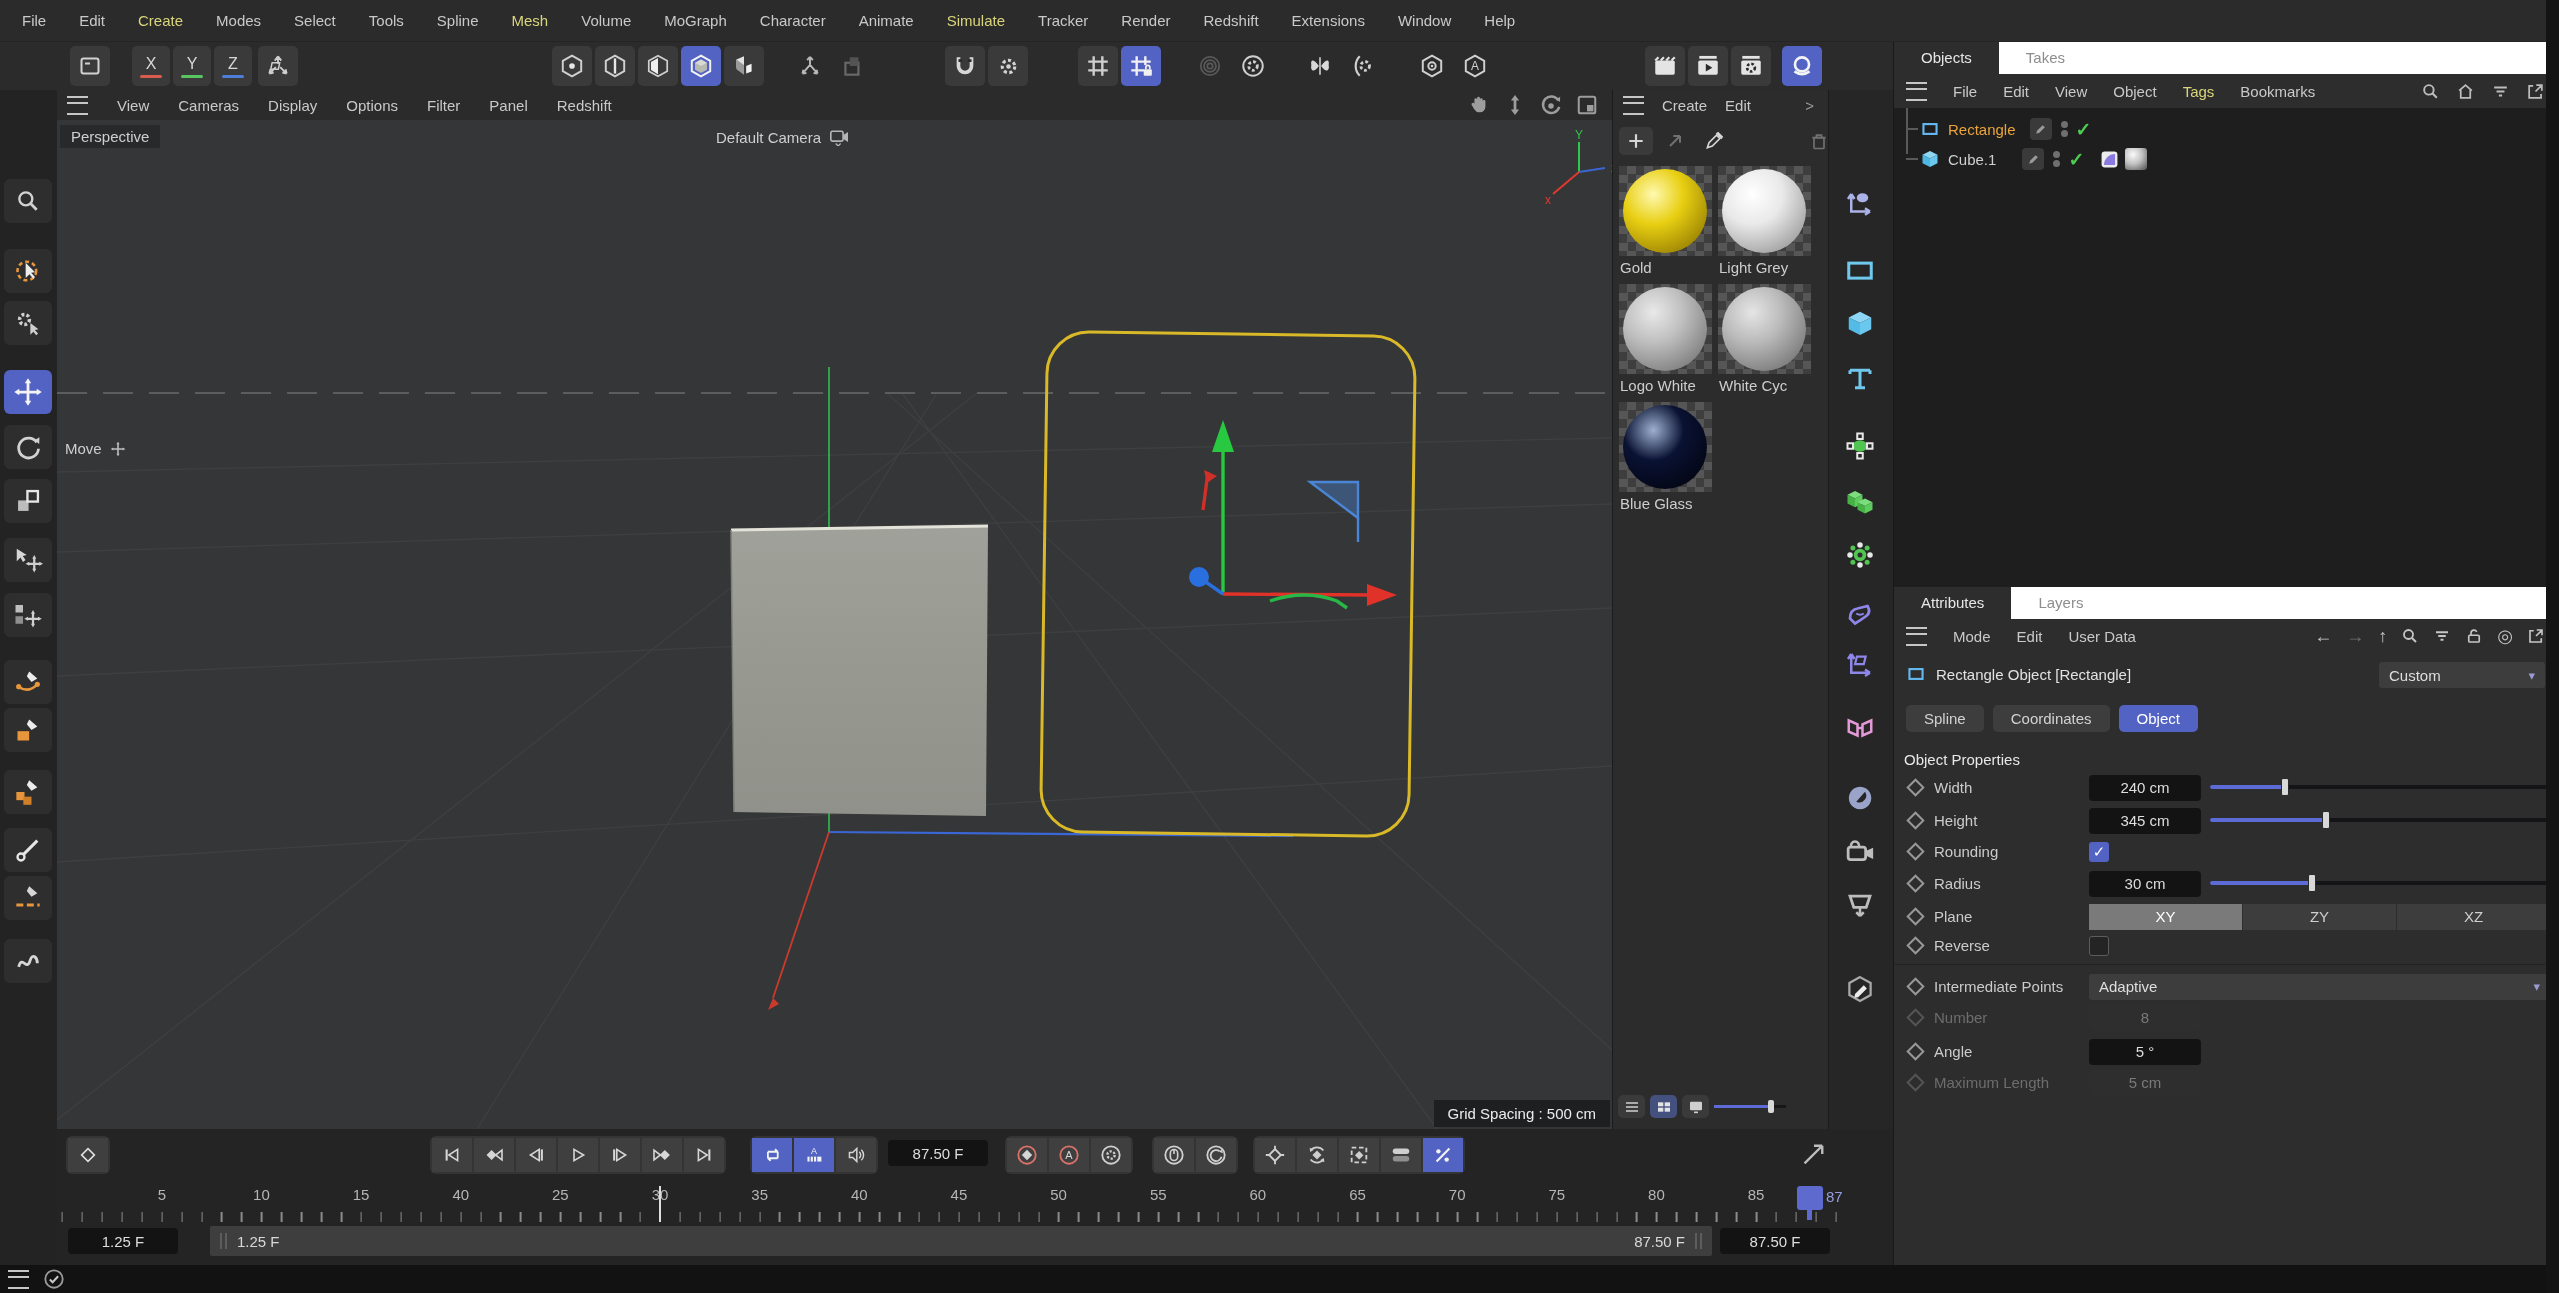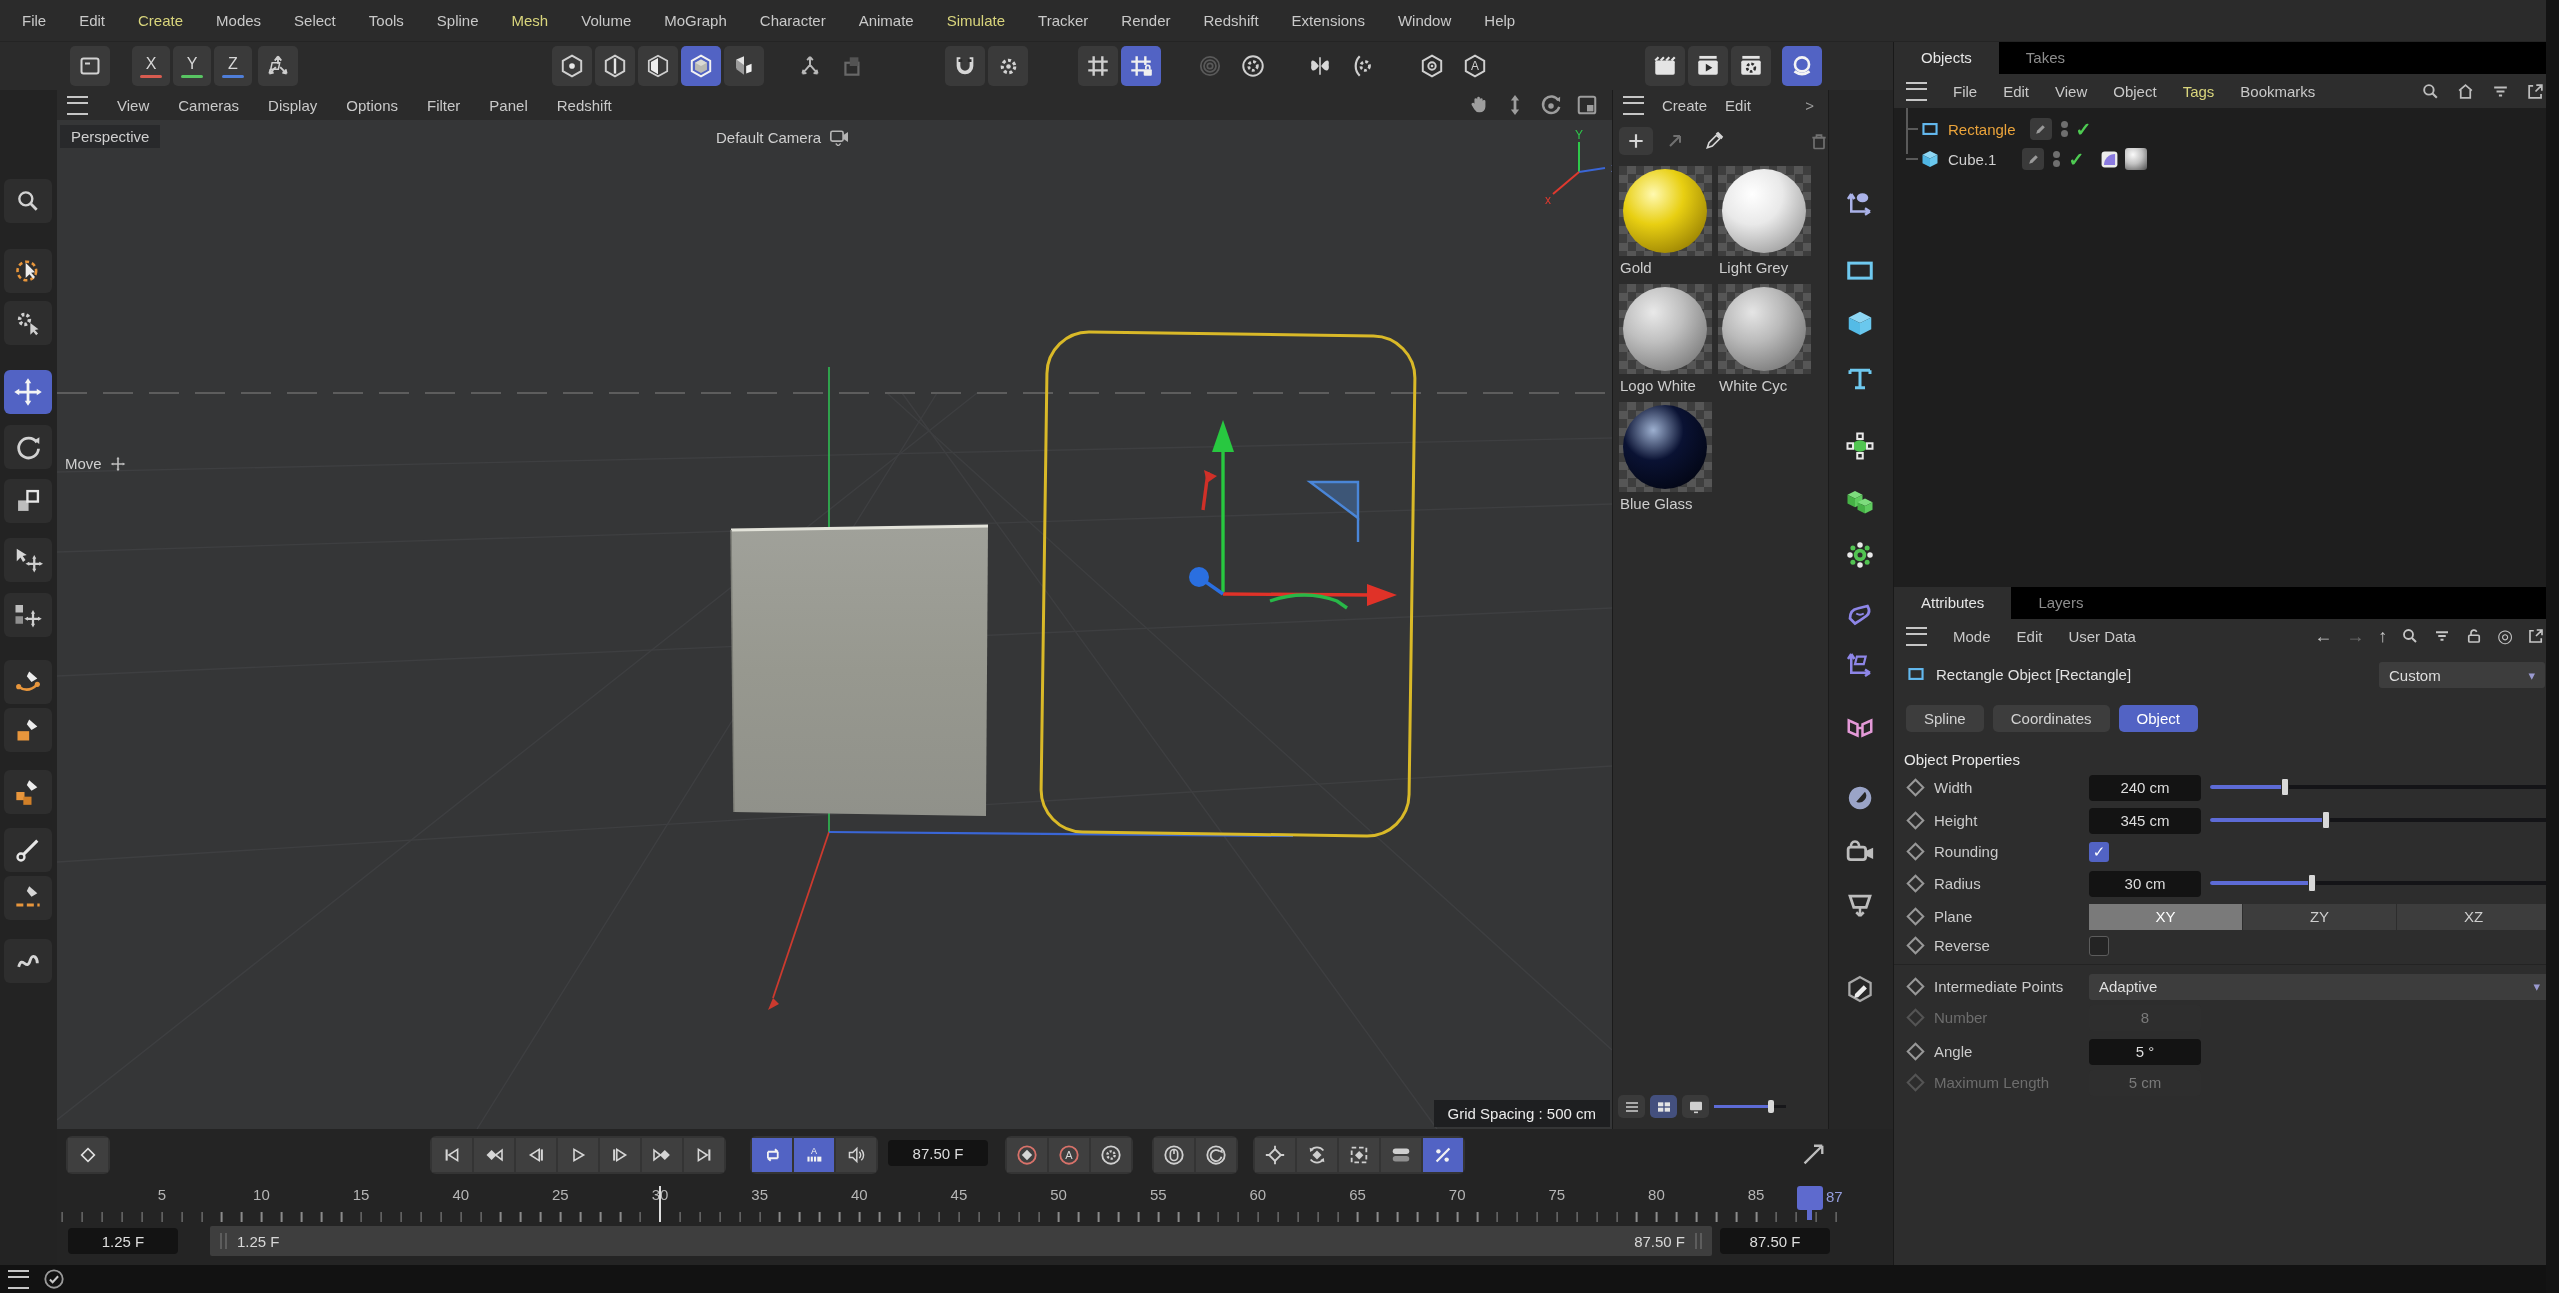--- a/index.html
+++ b/index.html
@@ -37,21 +37,21 @@
   #materials{left:1612px;top:90px;width:216px;height:1039px;background:#2c2c2c;box-sizing:border-box;border-left:1px solid #1b1b1b;}
   #materials .hdr{height:30px;display:flex;align-items:center;gap:18px;padding:0 10px;}
   #mat-tools{height:42px;display:flex;align-items:center;gap:5px;padding:0 6px;overflow:hidden;}
   #matgrid{display:flex;flex-wrap:wrap;padding:4px 6px;column-gap:6px;}
   .mat{width:93px;}
   .thumb{width:93px;height:90px;background:repeating-conic-gradient(#565656 0 25%,#3e3e3e 0 50%);background-size:17px 17px;position:relative;overflow:hidden;filter:blur(.4px);}
   .sphere{position:absolute;left:4px;top:3px;width:84px;height:84px;border-radius:50%;}
   .matname{color:#cdcdcd;padding:3px 1px 8px;}
   
   #rightpanel{left:1893px;top:42px;width:666px;height:1223px;background:#2d2d2d;border-left:1px solid #191919;box-sizing:border-box;}
-  .tabstrip{height:32px;background:#000000;display:flex;align-items:flex-start;}
+  .tabstrip{height:32px;background:#ffffff;display:flex;align-items:flex-start;}
   .tab{padding:7px 27px 8px;color:#8d8d8d;}
   .tab.active{background:#2d2d2d;color:#e6e6e6;}
   .panelmenu{height:34px;display:flex;align-items:center;gap:26px;padding:0 12px;background:#2d2d2d;}
   #omtree{height:479px;background:#1e1e1e;position:relative;}
   .omrow{position:absolute;left:0;width:100%;height:30px;display:flex;align-items:center;}
   .seltext{color:#eba43b;}
   .pencilbox{width:22px;height:22px;border-radius:4px;background:#3a3a3a;display:flex;align-items:center;justify-content:center;margin-left:8px;}
   .dots span{display:block;width:7px;height:7px;border-radius:50%;background:#6f6f6f;margin:2px 0;}
   .check{color:#4ecb52;font-size:19px;font-weight:bold;margin-left:8px;}
   
@@ -509,21 +509,21 @@
     </svg>
     <div class="vplabel" style="left:3px;top:5px;">Perspective</div>
     <div class="vplabel row" style="left:648px;top:5px;background:transparent;gap:8px;">
       <span>Default Camera</span>
       <svg width="20" height="18" viewBox="0 0 24 22">
           <rect x="2" y="4" width="15" height="12" rx="2" fill="none" stroke="#b5b5b5" stroke-width="2"></rect>
           <polygon points="17,9 23,5 23,17 17,13" fill="#b5b5b5"></polygon>
           <path d="M8 19 l3 3 l3 -3" fill="none" stroke="#b5b5b5" stroke-width="1.6"></path>
         </svg>
     </div>
-    <div class="row" style="position:absolute;left:8px;top:320px;gap:8px;color:#cfcfcf;margin-top:15px;">
+    <div class="row" style="position:absolute;left:8px;top:320px;gap:8px;color:#cfcfcf;">
       <span>Move</span>
       <svg width="16" height="16" viewBox="0 0 24 24">
           <path d="M12 4 V20 M4 12 H20" stroke="#bdbdbd" stroke-width="2.4"></path>
           <polygon points="12,1 9.6,5 14.4,5" fill="#bdbdbd"></polygon>
           <polygon points="12,23 9.6,19 14.4,19" fill="#bdbdbd"></polygon>
           <polygon points="1,12 5,9.6 5,14.4" fill="#bdbdbd"></polygon>
           <polygon points="23,12 19,9.6 19,14.4" fill="#bdbdbd"></polygon>
         </svg>
     </div>
     <div id="gridspacing">Grid Spacing : 500 cm</div>

